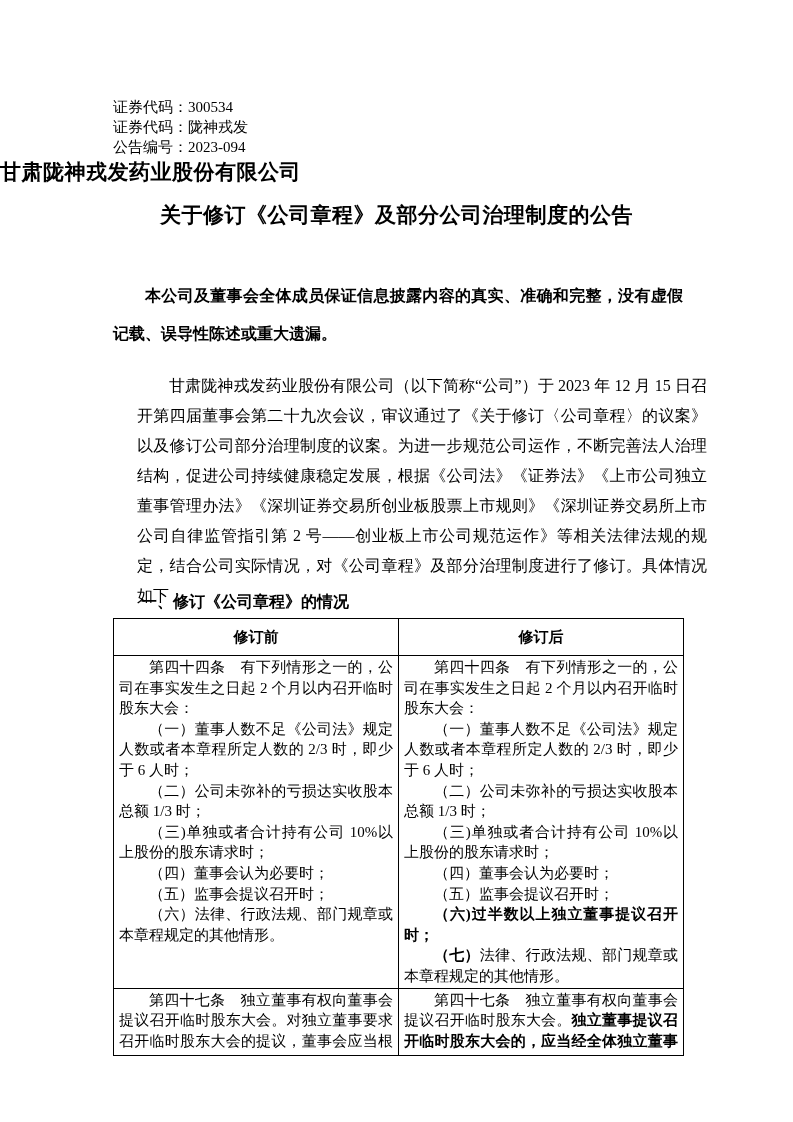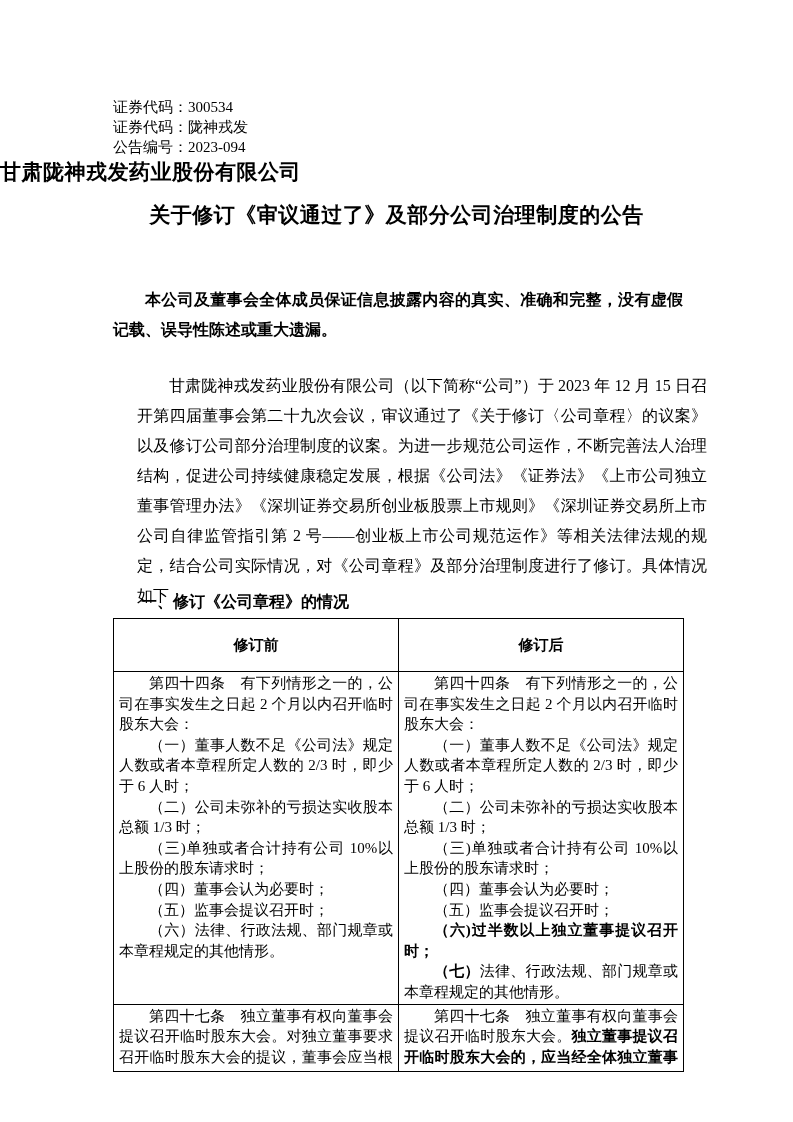--- a/index.html
+++ b/index.html
@@ -29,24 +29,23 @@
     left: 0; top: 201px; width: 793px;
     text-align: center;
     font-size: 21px; font-weight: bold;
     line-height: 28px;
     letter-spacing: 0.5px;
   }
 
   .declaration {
     left: 113px; top: 277px; width: 570px;
     font-size: 16px; font-weight: bold;
-    line-height: 30px;
+    line-height: 38px;
     text-indent: 2em;
     text-align: justify;
-    margin-top: 8px;
   }
 
   .body-para {
     left: 113px; top: 371px; width: 570px;
     font-size: 16px;
     line-height: 30px;
     text-indent: 2em;
     text-align: justify;
     margin-left: 24px;
   }
@@ -68,21 +67,21 @@
   .amend-table th, .amend-table td {
     border: 1px solid #000000;
     vertical-align: top;
     padding: 1px 5px;
   }
   .amend-table th {
     font-weight: bold;
     text-align: center;
     height: 22px;
     line-height: 20px;
-    padding: 16px 2px;
+    padding: 8px 2px;
   }
   .amend-table td.row-a44 { height: 310px; }
   .amend-table td.row-a47 { height: 67px; }
   .cell-clip { height: 63px; overflow: hidden; }
   .cell-para {
     text-indent: 2em;
     text-align: justify;
     line-height: 20.6px;
   }
   .bold-run { font-weight: bold; }
@@ -90,21 +89,21 @@
 </head>
 <body>
 
 <div class="abs meta-row">
   <span>证券代码：300534</span>
   <span>证券代码：陇神戎发</span>
   <span>公告编号：2023-094</span>
 </div>
 
 <div class="abs doc-title">甘肃陇神戎发药业股份有限公司</div>
-<div class="abs doc-subtitle">关于修订《审议通过了》及部分公司治理制度的公告</div>
+<div class="abs doc-subtitle">关于修订《公司章程》及部分公司治理制度的公告</div>
 
 <div class="abs declaration">本公司及董事会全体成员保证信息披露内容的真实、准确和完整，没有虚假记载、误导性陈述或重大遗漏。</div>
 
 <div class="abs body-para">甘肃陇神戎发药业股份有限公司（以下简称“公司”）于 2023 年 12 月 15 日召开第四届董事会第二十九次会议，审议通过了《关于修订〈公司章程〉的议案》以及修订公司部分治理制度的议案。为进一步规范公司运作，不断完善法人治理结构，促进公司持续健康稳定发展，根据《公司法》《证券法》《上市公司独立董事管理办法》《深圳证券交易所创业板股票上市规则》《深圳证券交易所上市公司自律监管指引第 2 号——创业板上市公司规范运作》等相关法律法规的规定，结合公司实际情况，对《公司章程》及部分治理制度进行了修订。具体情况如下：</div>
 
 <div class="abs section-heading">一、修订《公司章程》的情况</div>
 
 <table class="amend-table">
   <colgroup>
       <col style="width:285px">

